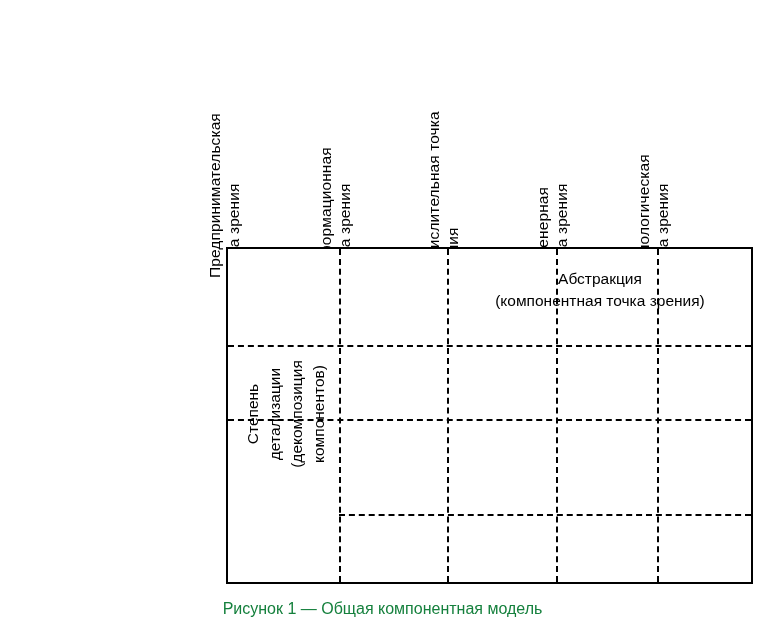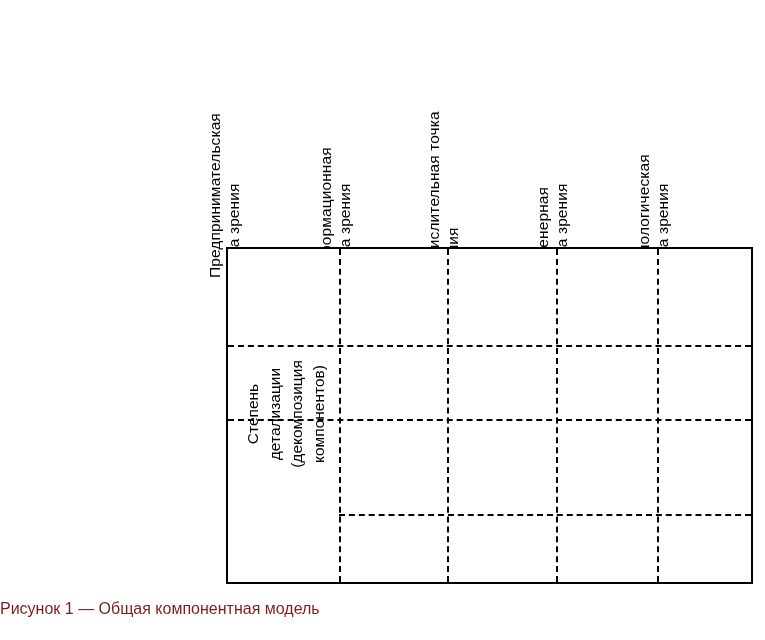--- a/index.html
+++ b/index.html
@@ -98,23 +98,23 @@
     line-height: 22px;
     white-space: pre-line;
   }
 
   
   #caption {
     position: absolute;
     left: 0;
     top: 600px;
     width: 765px;
-    text-align: left;
+    text-align: center;
     font-size: 16px;
-    color: #7f1d1d;
+    color: #15803d;
   }
 </style>
 </head>
 <body>
 
 <div id="figure-root">
 
   <div class="col-head" style="left:243px; top:240px;">Предпринимательская
 точка зрения</div>
 
@@ -143,20 +143,22 @@
 
     <div class="vline" style="left:111px;"></div>
     <div class="vline" style="left:219px;"></div>
     <div class="vline" style="left:328px;"></div>
     <div class="vline" style="left:429px;"></div>
 
     <div class="hline" style="top:96px; left:0;"></div>
     <div class="hline" style="top:170px; left:0;"></div>
     <div class="hline" style="top:265px; left:111px;"></div>
 
+    <div id="abstraction-label">Абстракция
+(компонентная точка зрения)</div>
 
     <div id="detail-label">Степень
 детализации
 (декомпозиция
 компонентов)</div>
   </div>
 
   <div id="caption">Рисунок 1 — Общая компонентная модель</div>
 
 </div>

